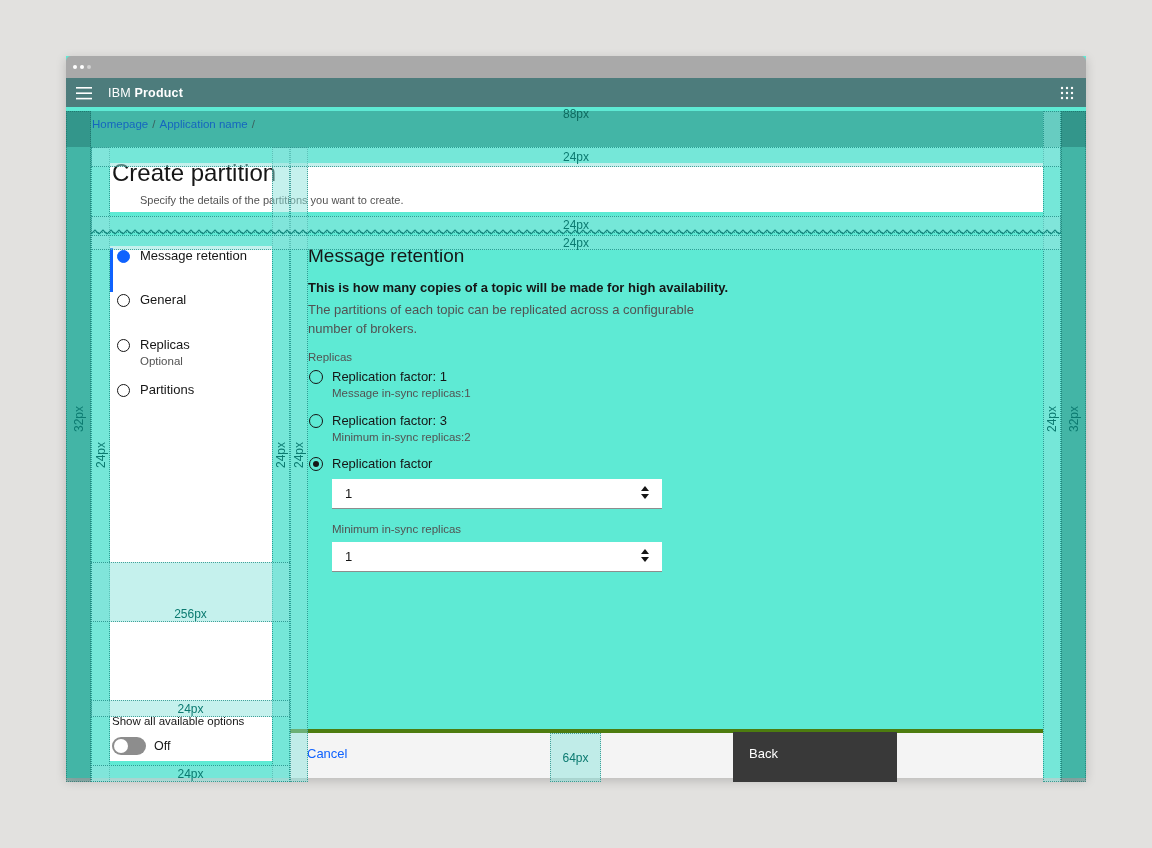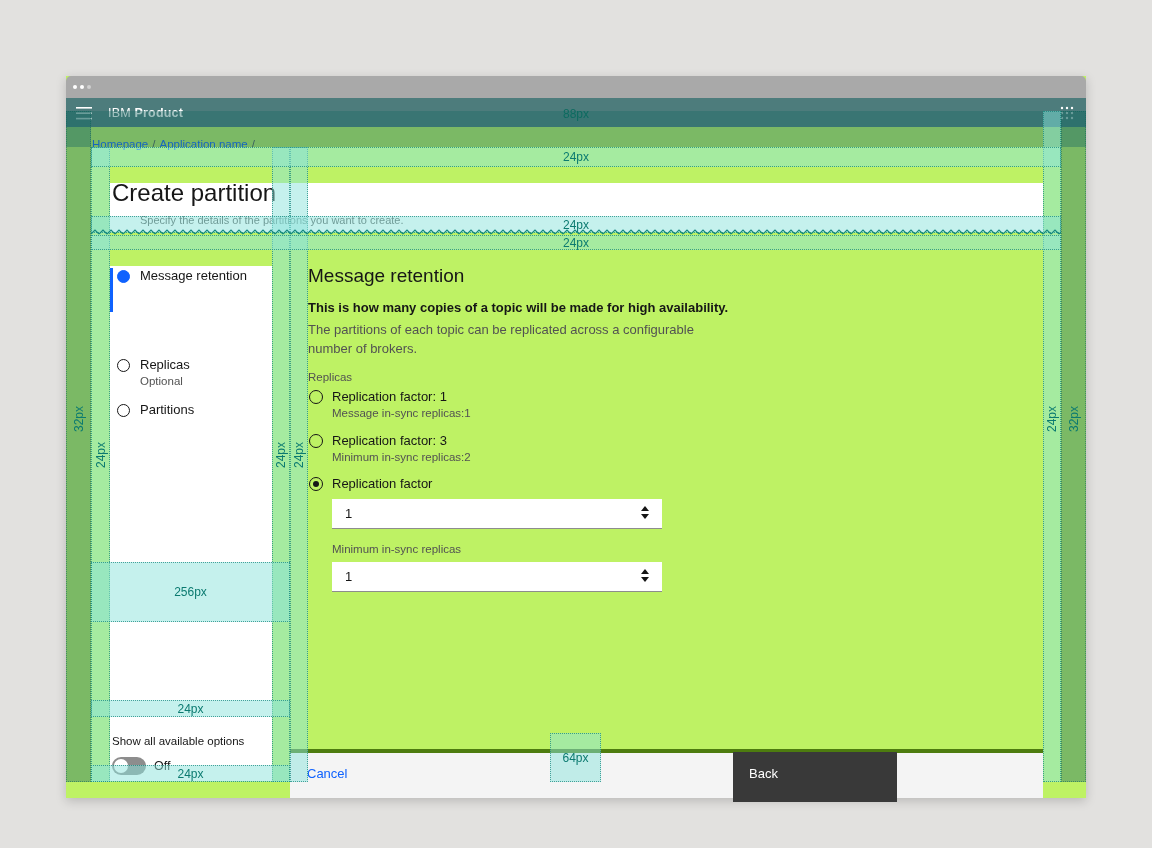--- a/index.html
+++ b/index.html
@@ -1,20 +1,20 @@
 <!DOCTYPE html>
 <html><head>
 <meta charset="utf-8">
 <style>
   * { margin:0; padding:0; box-sizing:border-box; }
   html,body { width:1152px; height:848px; overflow:hidden; background:#e2e1df;
               font-family:"Liberation Sans", sans-serif; color:#161616; }
 
-  #window { position:absolute; left:66px; top:76px; width:1020px; height:722px;
-            background:#bef264; box-shadow:0 3px 10px rgba(0,0,0,0.18); }
+  #window { position:absolute; left:66px; top:56px; width:1020px; height:722px;
+            background:#5eead4; box-shadow:0 3px 10px rgba(0,0,0,0.18); }
 
   
   .chrome { position:absolute; left:0; top:0; width:100%; height:22px; background:#a9a9a9;
             border-radius:5px 5px 0 0; }
   .dots { position:absolute; left:7px; top:9px; display:flex; gap:3px; }
   .dot { width:4px; height:4px; border-radius:50%; background:#fff; }
   .dot.d3 { opacity:.45; }
 
   
   .appheader { position:absolute; left:0; top:22px; width:100%; height:29px; background:#4d7c7c; }
@@ -149,20 +149,24 @@
 
   <div class="titlebox"></div>
   <div class="sheet-title">Create partition</div>
   <div class="sheet-sub">Specify the details of the partitions you want to create.</div>
 
   <div class="sidebar">
     <div class="step current" style="top:2px">
       <div class="step-circle"></div>
       <div class="step-label">Message retention</div>
     </div>
+    <div class="step" style="top:46px">
+      <div class="step-circle"></div>
+      <div class="step-label">General</div>
+    </div>
     <div class="step" style="top:91px">
       <div class="step-circle"></div>
       <div class="step-label">Replicas</div>
       <div class="step-sub">Optional</div>
     </div>
     <div class="step" style="top:136px">
       <div class="step-circle"></div>
       <div class="step-label">Partitions</div>
     </div>
 
@@ -260,21 +264,21 @@
       <pattern id="zz" width="8" height="6" patternUnits="userSpaceOnUse">
         <path d="M0 5 L4 1 L8 5" fill="none" stroke="#12877d" stroke-width="1.2"></path>
       </pattern>
     </defs>
     <rect width="970" height="6" fill="url(#zz)"></rect>
   </svg>
   <div class="band h" style="left:91px; top:235px; width:970px; height:15px;">
     <span>24px</span>
   </div>
 
-  <div class="band h" style="left:91px; top:562px; width:199px; height:60px;">
+  <div class="band h" style="left:91px; top:562px; width:199px; height:60px;align-items:flex-end;">
     <span>256px</span>
   </div>
   <div class="band h" style="left:91px; top:700px; width:199px; height:17px;">
     <span>24px</span>
   </div>
   <div class="band h" style="left:91px; top:765px; width:199px; height:17px;">
     <span>24px</span>
   </div>
   <div class="band h" style="left:550px; top:733px; width:51px; height:49px;">
     <span>64px</span>

